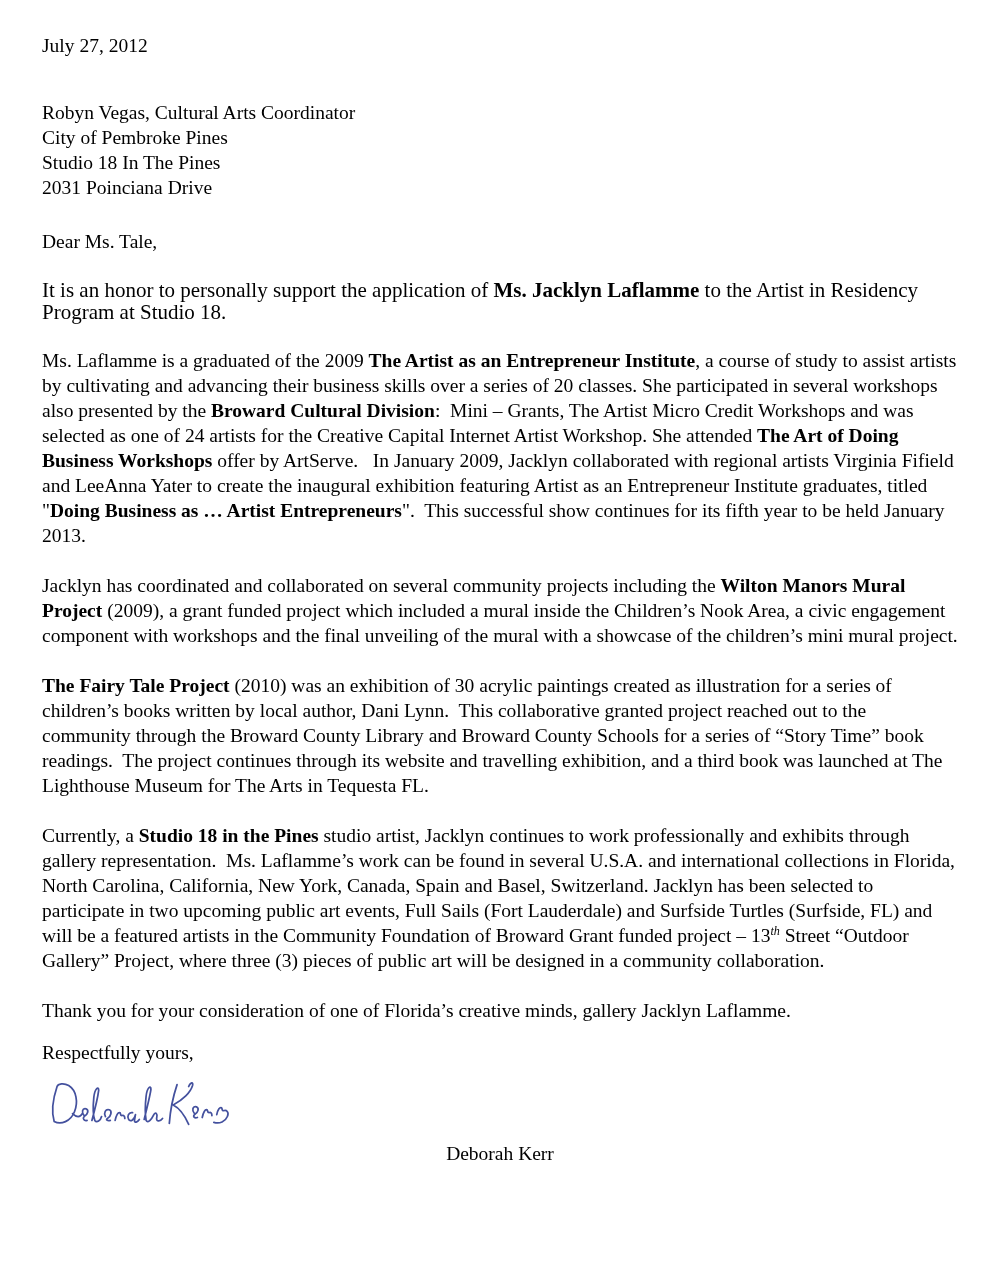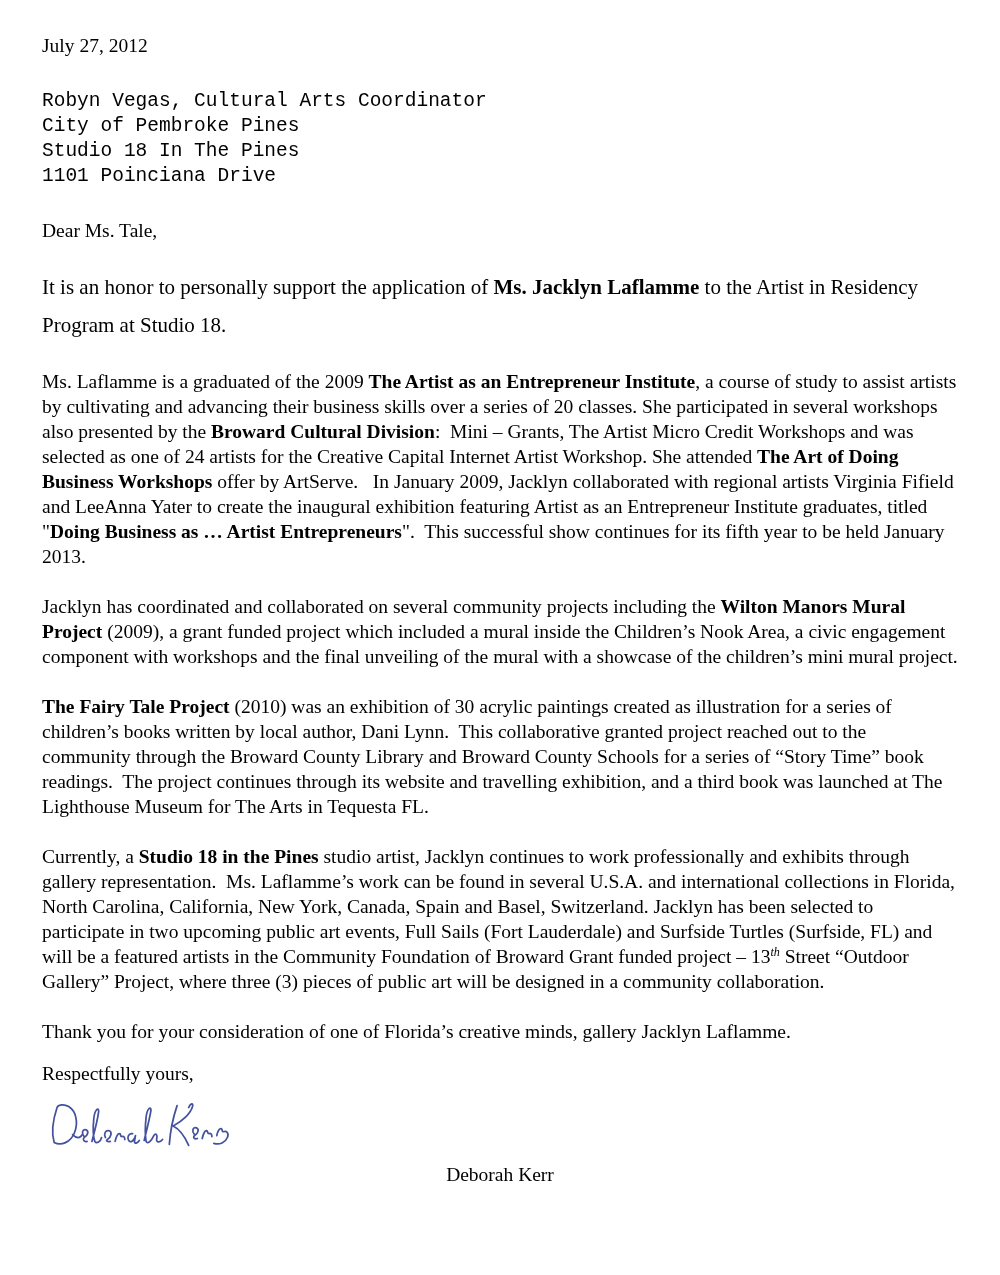--- a/index.html
+++ b/index.html
@@ -11,43 +11,43 @@
     padding: 33px 42px 0 42px;
     overflow: hidden;
     background: #ffffff;
     color: #000000;
     font-family: "Liberation Serif", "DejaVu Serif", serif;
     font-size: 19.5px;
     line-height: 25px;
   }
   .line { white-space: pre-wrap; }
   .date-line { margin: 0; }
-  .address-block { margin-top: 31px; font-family: Liberation Mono, monospace; }
+  .address-block { margin-top: 42px; }
   .salutation { margin-top: 29px; }
   .para { margin: 25px 0 0 0; white-space: pre-wrap; }
-  .para-intro { font-size: 21px; line-height: 38px; }
+  .para-intro { font-size: 21px; line-height: 22px; }
   .b { font-weight: bold; }
   sup.ord { font-size: 0.62em; vertical-align: super; line-height: 0; font-style: italic; }
   .closing { margin-top: 17px; }
   .signature-wrap { margin-top: 8px; margin-left: 2px; height: 60px; }
   .signature-wrap svg { display: block; }
   .signed-name { margin-top: 8px; text-align: center; }
 </style>
 </head>
 <body>
 
 <div class="page">
 
   <div class="line date-line">July 27, 2012</div>
 
   <div class="address-block">
     <div class="line">Robyn Vegas, Cultural Arts Coordinator</div>
     <div class="line">City of Pembroke Pines</div>
     <div class="line">Studio 18 In The Pines</div>
-    <div class="line">1101 Poinciana Drive</div>
+    <div class="line">2031 Poinciana Drive</div>
   </div>
 
   <div class="line salutation">Dear Ms. Tale,</div>
 
   <p class="para para-intro"><span>It is an honor to personally support the application of </span><span class="b">Ms. Jacklyn Laflamme</span><span> to the Artist in Residency Program at Studio 18.</span></p>
 
   <p class="para"><span>Ms. Laflamme is a graduated of the 2009 </span><span class="b">The Artist as an Entrepreneur Institute</span><span>, a course of study to assist artists by cultivating and advancing their business skills over a series of 20 classes. She participated in several workshops also presented by the </span><span class="b">Broward Cultural Division</span><span>:  Mini – Grants, The Artist Micro Credit Workshops and was selected as one of 24 artists for the Creative Capital Internet Artist Workshop. She attended </span><span class="b">The Art of Doing Business Workshops</span><span> offer by ArtServe.   In January 2009, Jacklyn collaborated with regional artists Virginia Fifield and LeeAnna Yater to create the inaugural exhibition featuring Artist as an Entrepreneur Institute graduates, titled "</span><span class="b">Doing Business as … Artist Entrepreneurs</span><span>".  This successful show continues for its fifth year to be held January 2013.</span></p>
 
   <p class="para"><span>Jacklyn has coordinated and collaborated on several community projects including the </span><span class="b">Wilton Manors Mural Project</span><span> (2009), a grant funded project which included a mural inside the Children’s Nook Area, a civic engagement component with workshops and the final unveiling of the mural with a showcase of the children’s mini mural project.</span></p>
 

